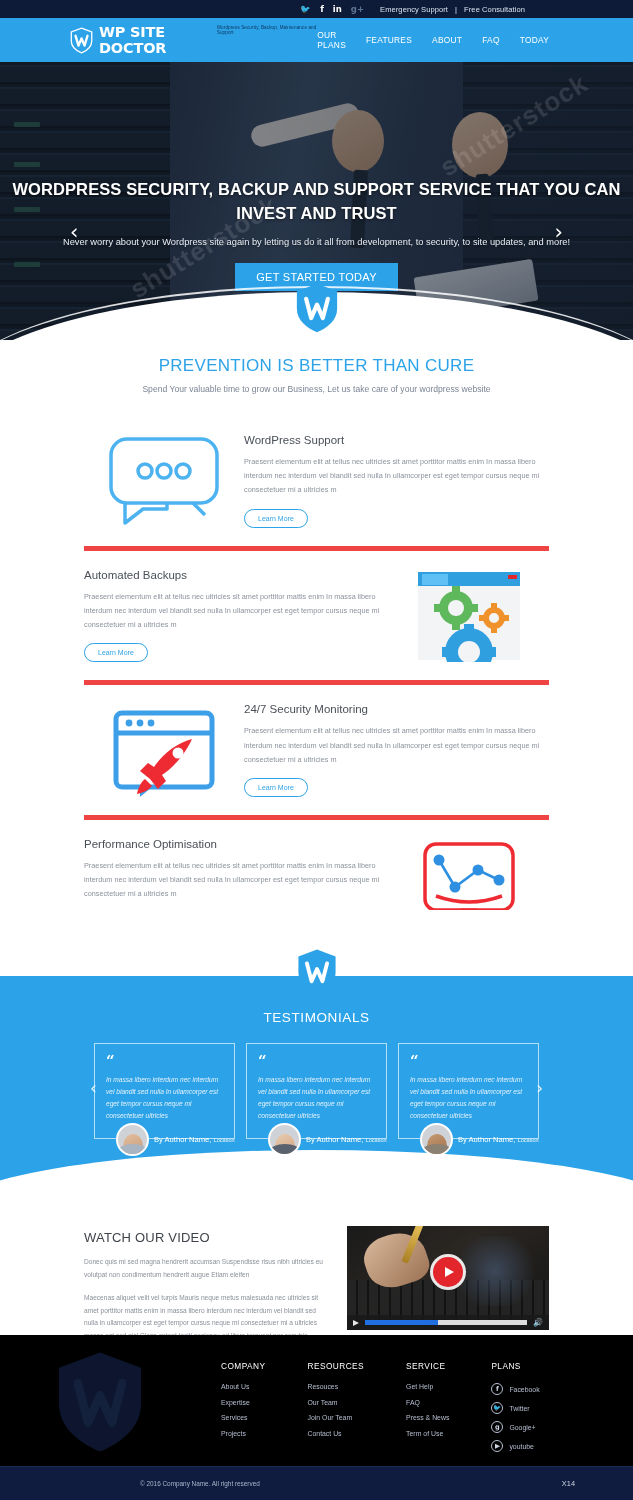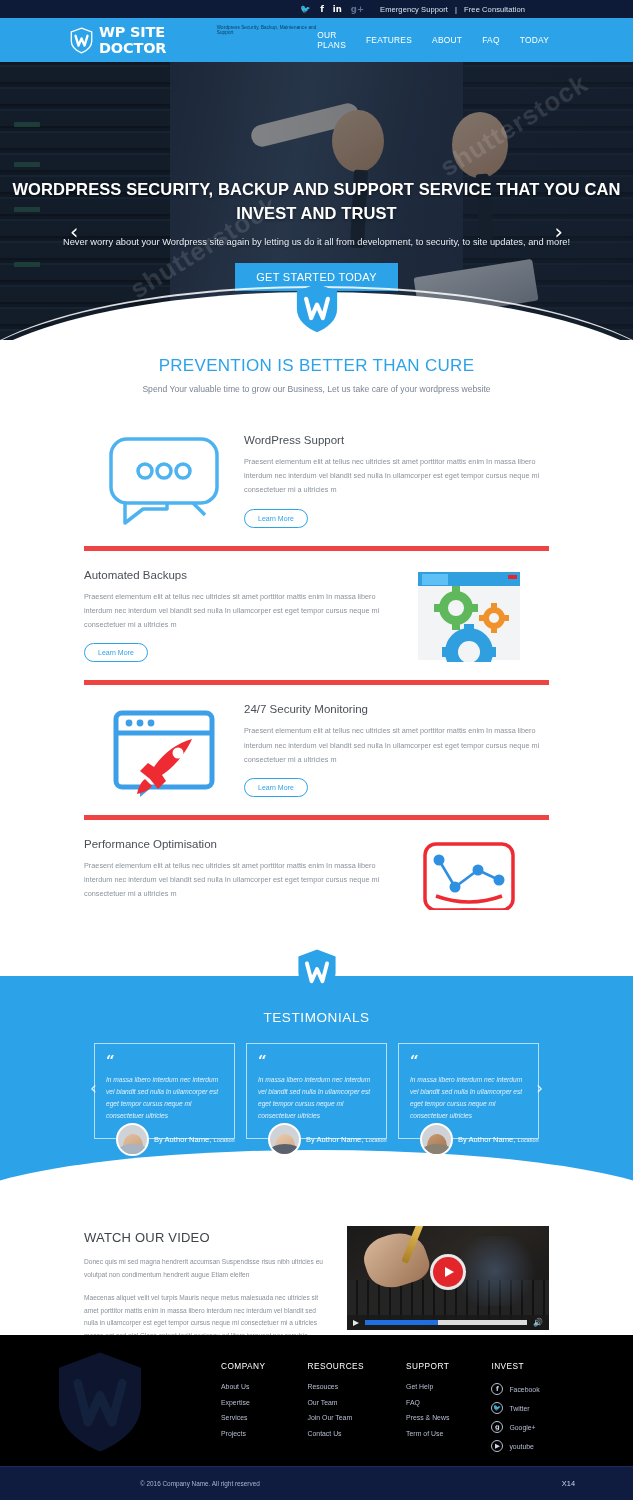--- a/index.html
+++ b/index.html
@@ -561,28 +561,28 @@
           <a href="#">Projects</a>
         </div>
         <div class="fcol">
           <h4>RESOURCES</h4>
           <a href="#">Resouces</a>
           <a href="#">Our Team</a>
           <a href="#">Join Our Team</a>
           <a href="#">Contact Us</a>
         </div>
         <div class="fcol">
-          <h4>SUPPORT</h4>
+          <h4>SERVICE</h4>
           <a href="#">Get Help</a>
           <a href="#">FAQ</a>
           <a href="#">Press &amp; News</a>
           <a href="#">Term of Use</a>
         </div>
         <div class="fcol">
-          <h4>INVEST</h4>
+          <h4>PLANS</h4>
           <div class="soc-row">
             <div class="soc-ico">f</div>
             <span class="lbl">Facebook</span>
           </div>
           <div class="soc-row">
             <div class="soc-ico">🐦</div>
             <span class="lbl">Twitter</span>
           </div>
           <div class="soc-row">
             <div class="soc-ico">g</div>

